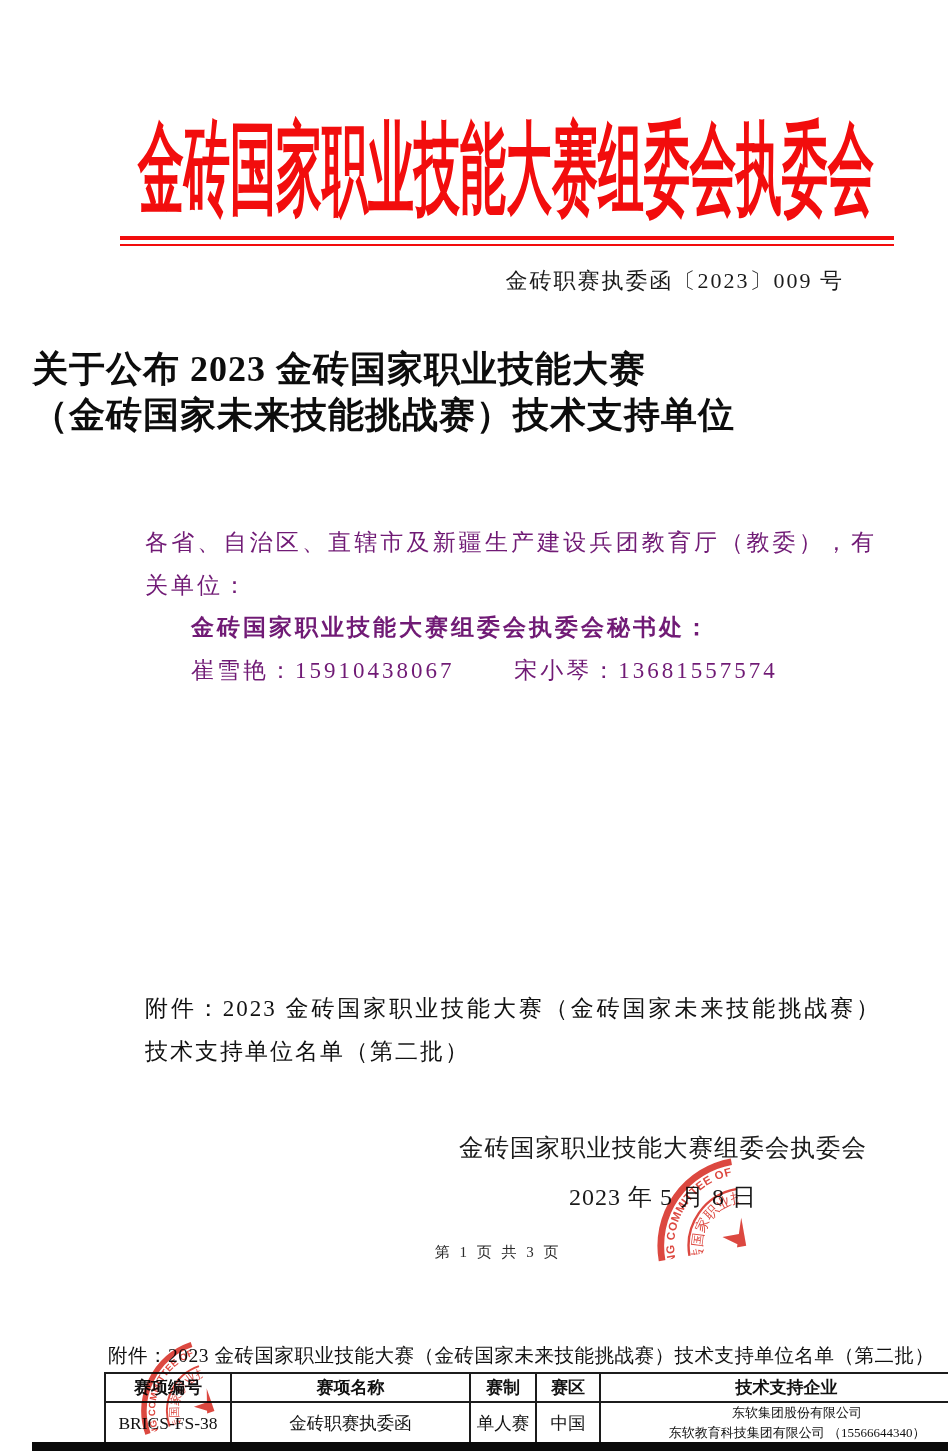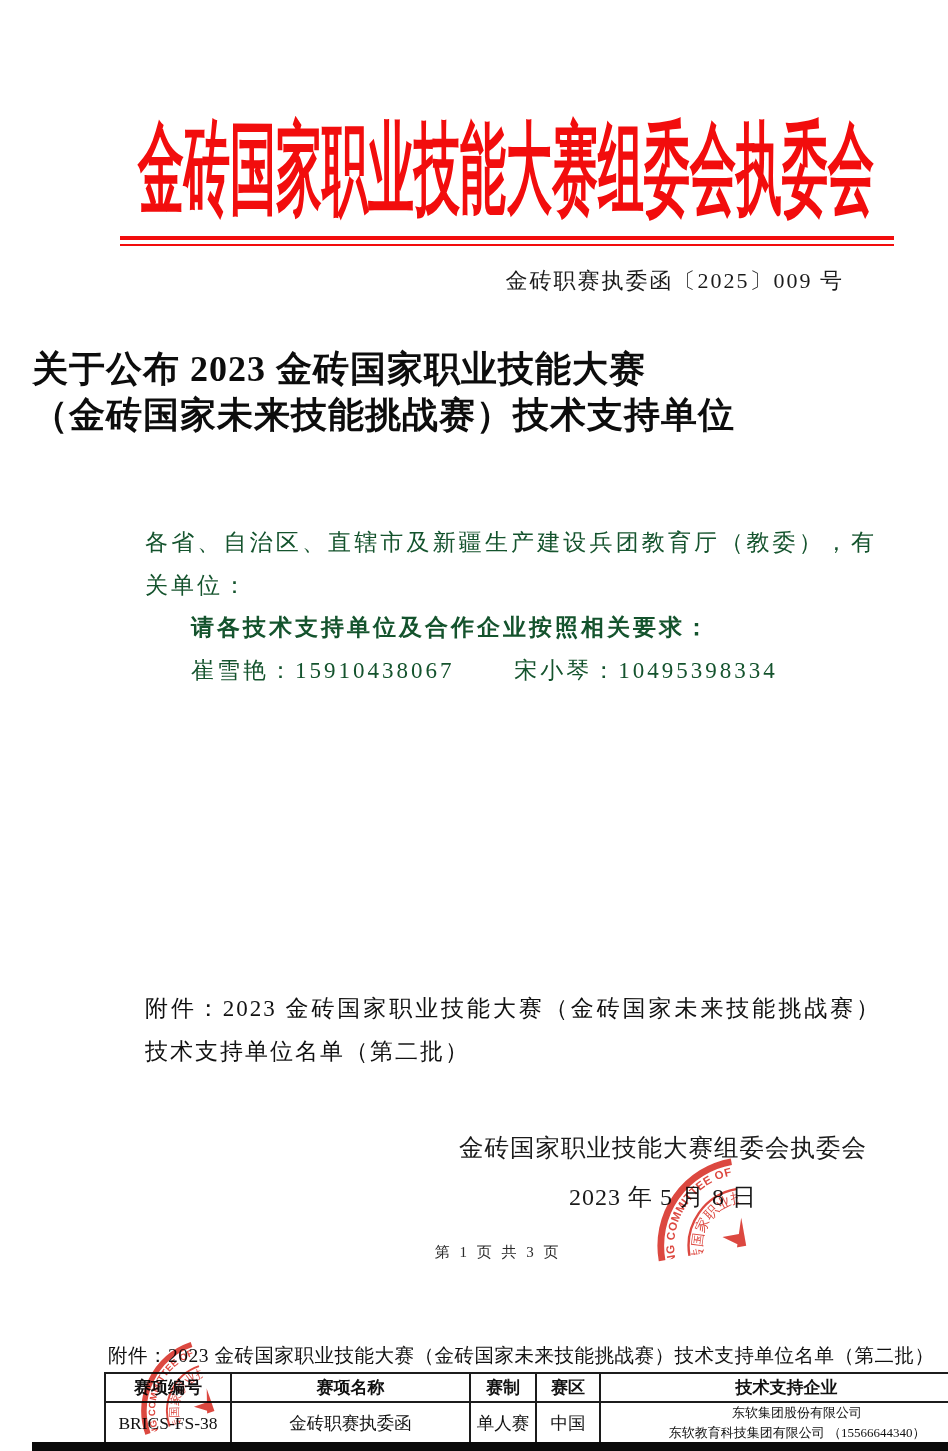--- a/index.html
+++ b/index.html
@@ -24,21 +24,21 @@
     position:absolute;top:266px;right:136px;font-size:22px;letter-spacing:2px;white-space:nowrap;
   }
   
   .doc-title{
     position:absolute;top:346px;left:0;width:948px;text-align:left;
     font-weight:bold;font-size:36px;line-height:46px;letter-spacing:1px;color:#0d0d0d;
   }
   
   .body{
     position:absolute;left:113px;top:522px;width:732px;
-    font-size:23px;letter-spacing:3px;line-height:42.6px;color:#14532d;font-family:Liberation Serif, serif;
+    font-size:23px;letter-spacing:3px;line-height:42.6px;color:#701a75;font-family:Liberation Serif, serif;
   }
   .body p{margin:0;text-align:justify;}
   .indent{text-indent:2em;}
   .bold-line{font-weight:bold;padding-left:2em;}
   .contacts{padding-left:2em;white-space:nowrap;}
   .contacts .gap{display:inline-block;width:2.6em;}
   .attach-block{
     position:absolute;left:113px;top:988px;width:736px;
     font-size:23px;letter-spacing:2px;line-height:42.6px;color:#111;text-align:justify;
   }
@@ -104,31 +104,31 @@
         </g>
       </symbol>
     </defs>
   </svg>
 
   <div class="org-header">
     <div class="big">金砖国家职业技能大赛组委会执委会</div>
   </div>
   <div class="red-rule"></div>
 
-  <div class="doc-number">金砖职赛执委函〔2025〕009 号</div>
+  <div class="doc-number">金砖职赛执委函〔2023〕009 号</div>
 
   <div class="doc-title">
     <div>关于公布 2023 金砖国家职业技能大赛</div>
     <div>（金砖国家未来技能挑战赛）技术支持单位</div>
   </div>
 
   <div class="body">
     <p>各省、自治区、直辖市及新疆生产建设兵团教育厅（教委），有关单位：</p>
-    <p class="bold-line">请各技术支持单位及合作企业按照相关要求：</p>
-    <p class="contacts"><span>崔雪艳：15910438067</span><span class="gap"></span><span>宋小琴：10495398334</span></p>
+    <p class="bold-line">金砖国家职业技能大赛组委会执委会秘书处：</p>
+    <p class="contacts"><span>崔雪艳：15910438067</span><span class="gap"></span><span>宋小琴：13681557574</span></p>
   </div>
 
   <div class="attach-block">附件：2023 金砖国家职业技能大赛（金砖国家未来技能挑战赛）技术支持单位名单（第二批）</div>
 
   <div class="sig">
     <div class="org">金砖国家职业技能大赛组委会执委会</div>
     <div class="date">2023 年 5 月 8 日</div>
   </div>
 
   <svg class="seal seal-main" viewBox="-100 -100 200 200">

